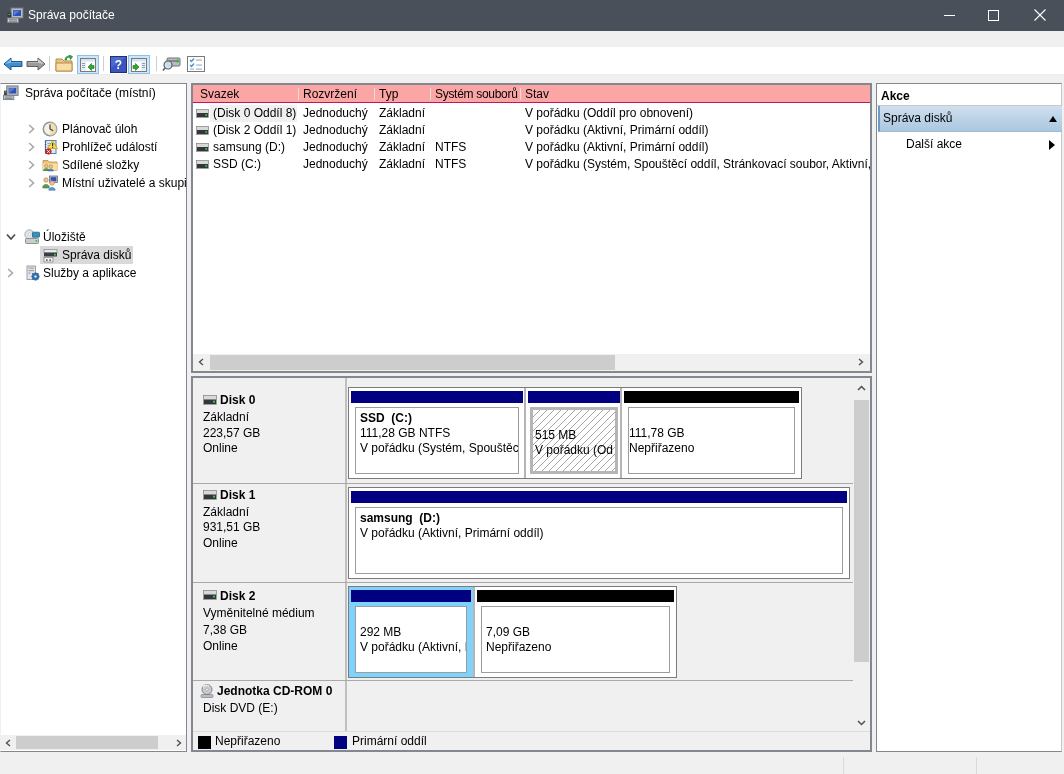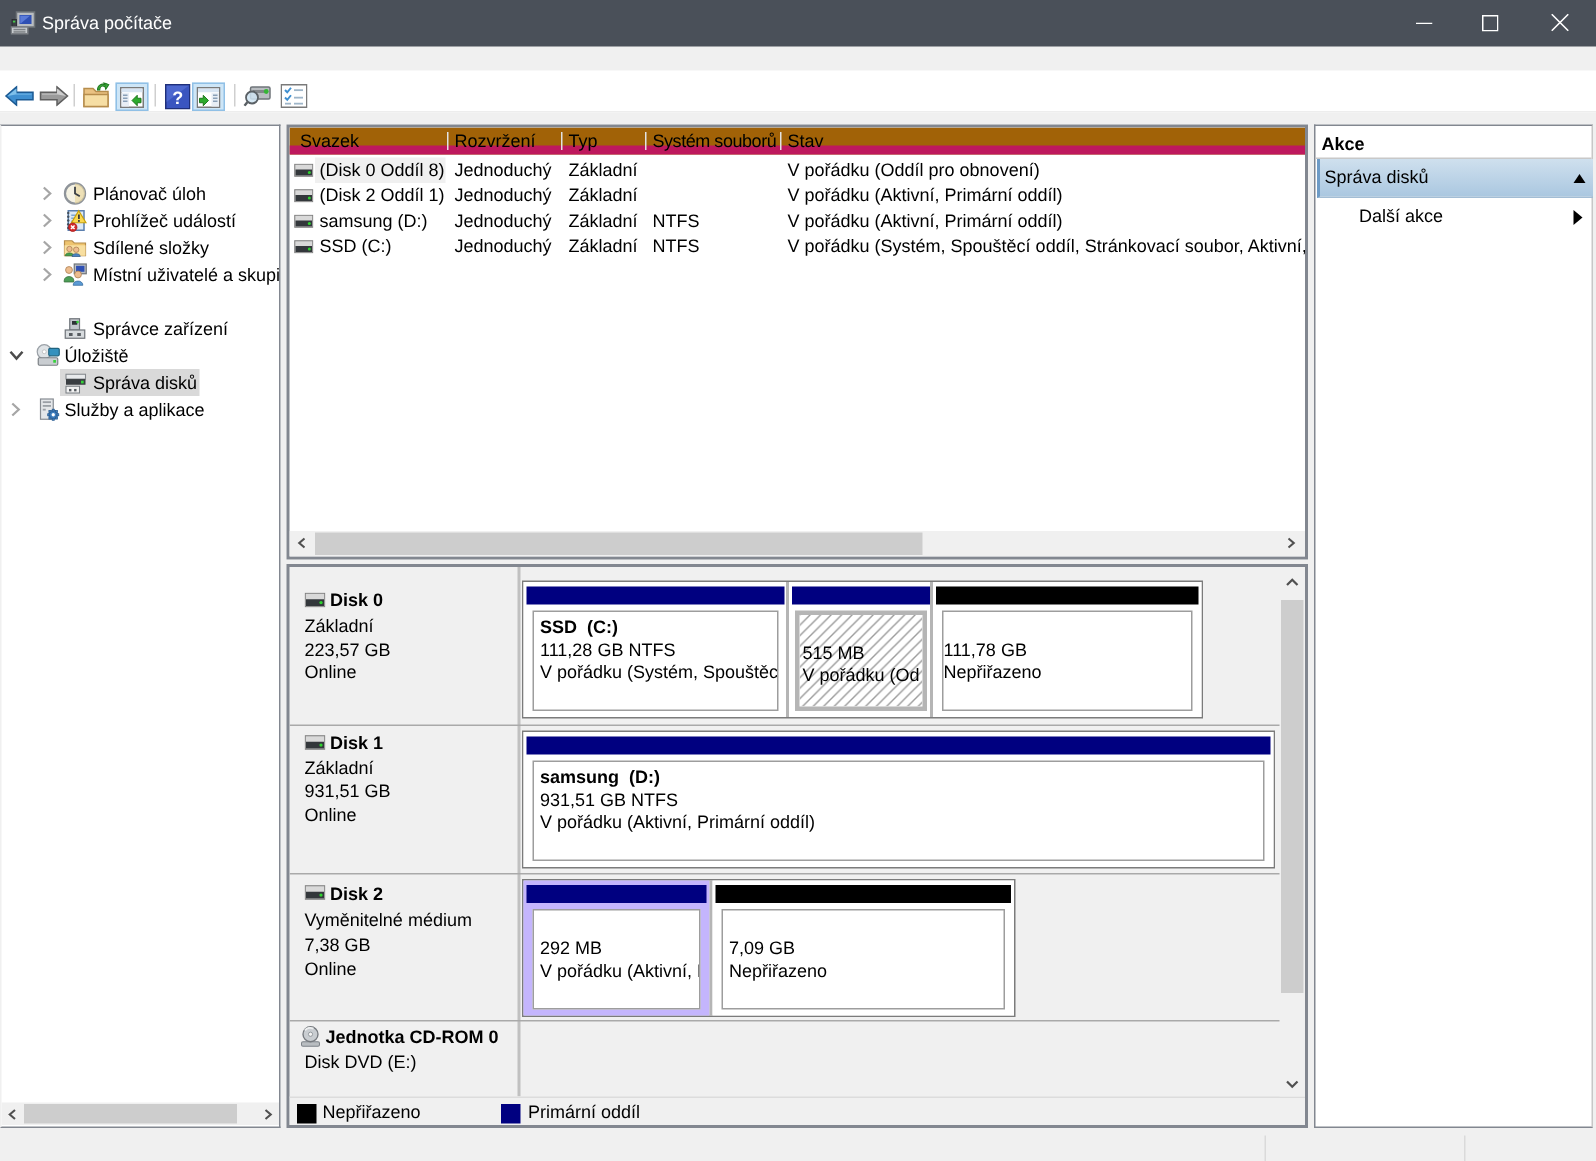--- a/index.html
+++ b/index.html
@@ -122,20 +122,33 @@
     <path d="M3 4 L4.5 5.5 L7 2.5" stroke="#3f8fd0" stroke-width="1.3" fill="none"></path>
     <rect x="9" y="3.5" width="6" height="1.2" fill="#9fb6c9"></rect>
     <path d="M3 9 L4.5 10.5 L7 7.5" stroke="#3f8fd0" stroke-width="1.3" fill="none"></path>
     <rect x="9" y="8.5" width="6" height="1.2" fill="#9fb6c9"></rect>
     <rect x="3" y="12.5" width="4" height="1.2" fill="#9fb6c9"></rect>
     <rect x="9" y="12.5" width="6" height="1.2" fill="#9fb6c9"></rect>
   </svg>
 </div>
 <div id="tree">
 
+  <div class="trow" style="top:0px">
+    <svg class="abs" style="left:2px;top:1px" width="16" height="16" viewBox="0 0 17 17">
+      <rect x="4" y="1" width="12" height="10" fill="#b9bdc1" stroke="#6f7479" stroke-width="1"></rect>
+      <rect x="6" y="3" width="8" height="6" fill="#2f50b4"></rect>
+      <path d="M6.5 3.5 L13 3.5 L7 8.5 L6.5 8.5 Z" fill="#5a7ad8"></path>
+      <rect x="1" y="6" width="3" height="5" fill="#3b3f44"></rect>
+      <rect x="1.6" y="6.8" width="1.6" height="1.2" fill="#46c84b"></rect>
+      <rect x="0.5" y="11" width="11" height="4.5" fill="#c6cacd" stroke="#7c8085" stroke-width="1"></rect>
+      <rect x="2" y="12.2" width="8" height="1" fill="#7e8286"></rect>
+      <rect x="2" y="13.8" width="8" height="1" fill="#7e8286"></rect>
+    </svg>
+    <span style="position:absolute;left:24px">Správa počítače (místní)</span>
+  </div>
 
 
   <div class="trow" style="top:54px">
     <svg class="abs" style="left:27px;top:4px" width="7" height="10" viewBox="0 0 7 10">
         <path d="M1.2 1 L5.5 5 L1.2 9" stroke="#a6a6a6" stroke-width="1.5" fill="none"></path>
       </svg>
     <svg class="abs" style="left:41px;top:1px" width="16" height="16" viewBox="0 0 16 16">
       <rect x="3.5" y="1.5" width="10.5" height="13" fill="#dce9f6" stroke="#5b7fae" stroke-width="1"></rect>
       <rect x="5.5" y="4" width="6.5" height="1" fill="#7ea6d0"></rect>
       <rect x="5.5" y="6" width="6.5" height="1" fill="#7ea6d0"></rect>
@@ -190,31 +203,20 @@
       <rect x="8.7" y="2.2" width="5.6" height="4" fill="#2f50b4"></rect>
       <circle cx="4" cy="5" r="2.3" fill="#edbd8f" stroke="#a97c4f" stroke-width="0.5"></circle>
       <path d="M0.8 12 C0.8 8.5 7.2 8.5 7.2 12 L7.2 13 L0.8 13 Z" fill="#4d9e57" stroke="#336b3a" stroke-width="0.5"></path>
       <circle cx="10" cy="8" r="2.3" fill="#edbd8f" stroke="#a97c4f" stroke-width="0.5"></circle>
       <path d="M6.8 15 C6.8 11.5 13.2 11.5 13.2 15 L13.2 15.2 L6.8 15.2 Z" fill="#5b9bd5" stroke="#33689b" stroke-width="0.5"></path>
     </svg>
     <span style="position:absolute;left:61px">Místní uživatelé a skupiny</span>
   </div>
 
 
-  <div class="trow" style="top:126px">
-    <svg class="abs" style="left:41px;top:1px" width="16" height="16" viewBox="0 0 16 16">
-      <rect x="4.5" y="1.5" width="6.5" height="7.5" fill="#c3c7cc" stroke="#6f747a" stroke-width="0.8"></rect>
-      <rect x="6" y="3" width="3.5" height="2.5" fill="#2e3236"></rect>
-      <circle cx="9.7" cy="3.7" r="0.9" fill="#35d23a"></circle>
-      <rect x="1.5" y="9" width="13" height="5.5" fill="#d7dbde" stroke="#6f747a" stroke-width="0.8"></rect>
-      <rect x="4" y="11" width="2.4" height="2" fill="#565b60"></rect>
-      <rect x="9.5" y="11" width="2.4" height="2" fill="#565b60"></rect>
-    </svg>
-    <span style="position:absolute;left:61px">Správce zařízení</span>
-  </div>
 
   <div class="trow" style="top:144px">
     <svg class="abs" style="left:5px;top:5px" width="10" height="8" viewBox="0 0 10 8">
         <path d="M1 1.5 L5 6 L9 1.5" stroke="#4c4c4c" stroke-width="1.7" fill="none"></path>
       </svg>
     <svg class="abs" style="left:23px;top:1px" width="16" height="16" viewBox="0 0 16 16">
       <circle cx="5.5" cy="5.5" r="4.7" fill="#dfe3e6" stroke="#9aa0a6" stroke-width="0.8"></circle>
       <circle cx="5.5" cy="5.5" r="1.3" fill="#ffffff" stroke="#b5b5b5" stroke-width="0.5"></circle>
       <rect x="8.5" y="3.2" width="7" height="5" rx="0.8" fill="#3591be" stroke="#20637f" stroke-width="0.8"></rect>
       <rect x="1.5" y="9.5" width="13" height="5" rx="0.8" fill="#c9cdd1" stroke="#7b8085" stroke-width="0.8"></rect>
@@ -264,21 +266,21 @@
   <div class="sb" style="left:0;top:651px;width:185px;height:15px"></div>
   <div class="sbt" style="left:15px;top:652px;width:142px;height:13px"></div>
   <svg class="abs" style="left:4px;top:655px" width="6" height="8" viewBox="0 0 6 8">
       <path d="M5 1 L1.5 4 L5 7" stroke="#505050" stroke-width="1.4" fill="none"></path>
     </svg>
   <svg class="abs" style="left:175px;top:655px" width="6" height="8" viewBox="0 0 6 8">
       <path d="M1 1 L4.5 4 L1 7" stroke="#505050" stroke-width="1.4" fill="none"></path>
     </svg>
 </div>
 <div id="listpane">
-  <div style="position:absolute;left:0;top:0;width:677px;height:18px;background:#a16207;border-bottom:6px solid #be185d">
+  <div style="position:absolute;left:0;top:0;width:677px;height:18px;background:#fca5a5;border-bottom:1px solid #be185d">
     <span style="position:absolute;left:7px;top:2px">Svazek</span>
     <span style="position:absolute;left:110px;top:2px">Rozvržení</span>
     <span style="position:absolute;left:186px;top:2px">Typ</span>
     <span style="position:absolute;left:242px;top:2px;letter-spacing:-0.3px">Systém souborů</span>
     <span style="position:absolute;left:332px;top:2px">Stav</span>
     <div class="hsep" style="left:105px"></div>
     <div class="hsep" style="left:181px"></div>
     <div class="hsep" style="left:237px"></div>
     <div class="hsep" style="left:327px"></div>
   </div>
@@ -402,38 +404,37 @@
   <div class="dline b" style="left:27px;top:110px">Disk 1</div>
   <div class="dline" style="left:10px;top:127px">Základní</div>
   <div class="dline" style="left:10px;top:142px">931,51 GB</div>
   <div class="dline" style="left:10px;top:158px">Online</div>
 
   <div class="dgroup" style="left:155px;top:109px;width:502px;height:92px">
     <div class="pcell" style="left:0;width:500px;background:#fff">
       <div class="strip navy"></div>
       <div class="pbox">
           <div class="b">samsung&nbsp;&nbsp;(D:)</div>
-          <div>931,51 GB NTFS</div>
           <div>V pořádku (Aktivní, Primární oddíl)</div>
         </div>
     </div>
   </div>
 
   <svg class="abs" style="left:10px;top:212px" width="14" height="10" viewBox="0 0 14 10">
       <rect x="0.5" y="0.5" width="13" height="9" fill="#d9d9d9" stroke="#7f7f7f" stroke-width="0.7"></rect>
       <rect x="1" y="4.5" width="12" height="4.5" fill="#33373b"></rect>
       <circle cx="11" cy="6.7" r="1.1" fill="#2ed32e"></circle>
     </svg>
   <div class="dline b" style="left:27px;top:211px">Disk 2</div>
   <div class="dline" style="left:10px;top:228px">Vyměnitelné médium</div>
   <div class="dline" style="left:10px;top:245px">7,38 GB</div>
   <div class="dline" style="left:10px;top:261px">Online</div>
 
   <div class="dgroup" style="left:155px;top:208px;width:329px;height:92px">
-    <div class="pcell" style="left:0;width:124px;background:#c4b5fd">
+    <div class="pcell" style="left:0;width:124px;background:#7dd3fc">
       <div class="strip navy"></div>
       <div class="pbox">
           <div>&nbsp;</div>
           <div>292 MB</div>
           <div>V pořádku (Aktivní, P</div>
         </div>
     </div>
     <div class="cdiv" style="left:124px"></div>
     <div class="pcell" style="left:126px;width:201px;background:#fff">
       <div class="strip blk"></div>

